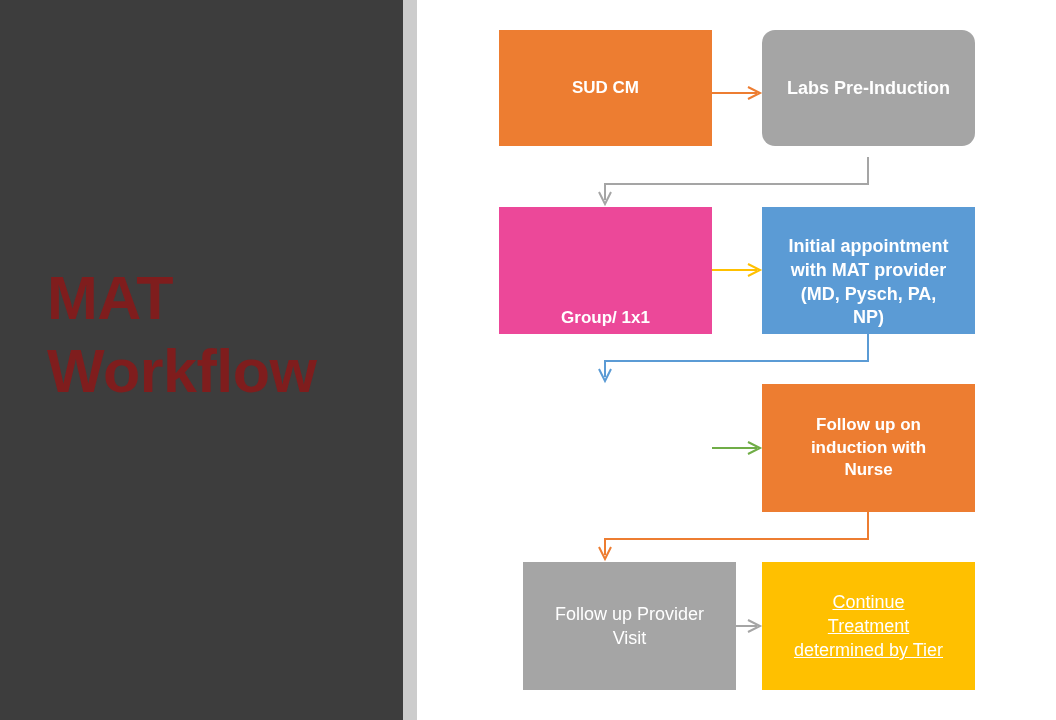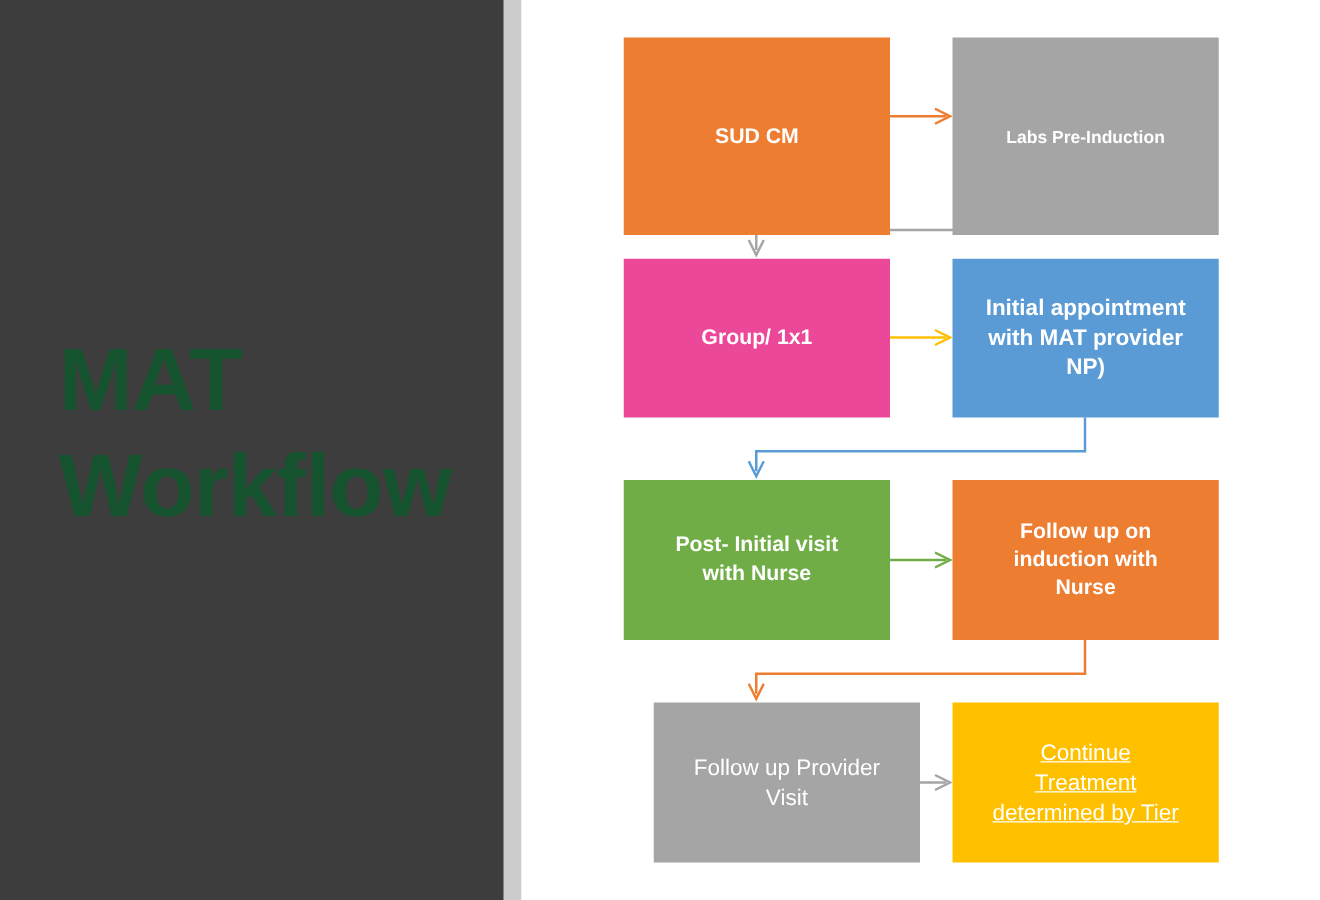--- a/index.html
+++ b/index.html
@@ -36,22 +36,22 @@
     left: 403px; top: 0;
     width: 14px;
     height: 720px;
     background: #cccccc;
   }
   #title {
     position: absolute;
     left: 47px;
     top: 262px;
     width: 340px;
-    color: #14532d;
-    font-size: 71px;
+    color: #7f1d1d;
+    font-size: 61px;
     font-weight: bold;
     line-height: 1.2;
     letter-spacing: -0.5px;
   }
   #title .ln { display: block; }
 
   
   #flow {
     position: absolute;
     left: 417px; top: 0;
@@ -72,22 +72,22 @@
   .node .ln { display: block; }
 
   .bold   { font-weight: bold; }
   .normal { font-weight: normal; }
 
   
   .col-left  { left: 82px;  width: 213px; }
   .col-right { left: 345px; width: 213px; }
 
   
-  .row1 { top: 30px;  height: 158px; }
-  .row2 { top: 207px; height: 127px; }
+  .row1 { top: 30px;  height: 116px; }
+  .row2 { top: 207px; height: 127px; align-items: flex-end; }
   .row3 { top: 384px; height: 128px; }
   .row4 { top: 562px; height: 128px; }
 
   svg.connectors {
     position: absolute;
     left: 0; top: 0;
     width: 639px; height: 720px;
     pointer-events: none;
   }
 </style>
@@ -143,46 +143,41 @@
         <polyline points="331,620 343,626 331,632" fill="none" stroke="#A5A5A5" stroke-width="2"></polyline>
       </g>
     </svg>
 
     <div class="node col-left row1 bold" style="background:#ED7D31;font-size:17px;line-height:1.85;">
       <span class="lines">
         <span class="ln">SUD CM</span>
       </span>
     </div>
 
-    <div class="node col-right row1 bold" style="background:#A5A5A5;font-size:14px;line-height:1.35;">
+    <div class="node col-right row1 bold" style="background:#A5A5A5;font-size:18px;line-height:1.35;border-radius:13px;">
       <span class="lines">
         <span class="ln">Labs Pre-Induction</span>
       </span>
     </div>
 
     <div class="node col-left row2 bold" style="background:#ec4899;font-size:17px;line-height:1.35;">
       <span class="lines">
         <span class="ln">Group/ 1x1</span>
       </span>
     </div>
 
     <div class="node col-right row2 bold" style="background:#5B9BD5;font-size:18px;line-height:1.32;">
       <span class="lines">
         <span class="ln">Initial appointment</span>
         <span class="ln">with MAT provider</span>
+        <span class="ln">(MD, Pysch, PA,</span>
         <span class="ln">NP)</span>
       </span>
     </div>
 
-    <div class="node col-left row3 bold" style="background:#70AD47;font-size:17px;line-height:1.35;">
-      <span class="lines">
-        <span class="ln">Post- Initial visit</span>
-        <span class="ln">with Nurse</span>
-      </span>
-    </div>
 
     <div class="node col-right row3 bold" style="background:#ED7D31;font-size:17px;line-height:1.35;">
       <span class="lines">
         <span class="ln">Follow up on</span>
         <span class="ln">induction with</span>
         <span class="ln">Nurse</span>
       </span>
     </div>
 
     <div class="node col-left row4 normal" style="background:#A5A5A5;font-size:18px;line-height:1.35;margin-left:24px;">

